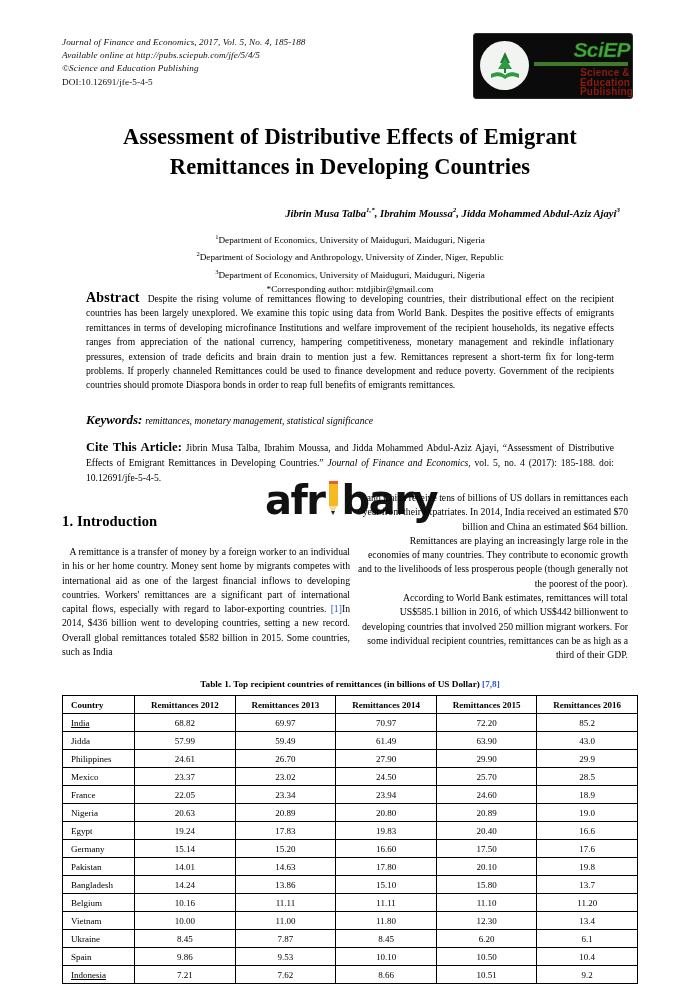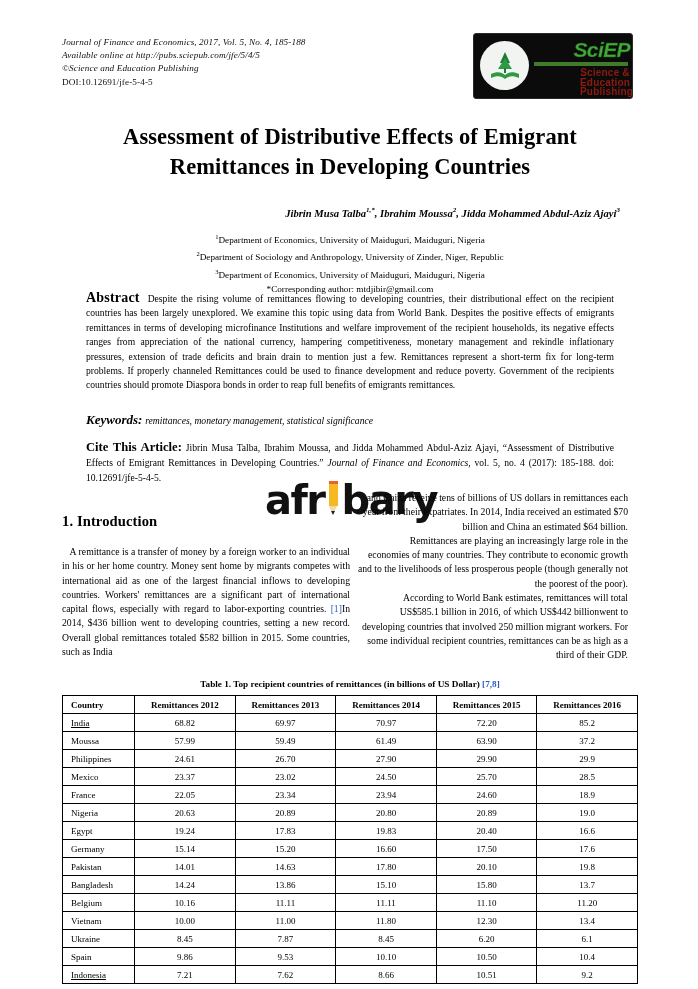--- a/index.html
+++ b/index.html
@@ -258,26 +258,26 @@
     <tbody id="tbl-body">
         <tr>
           <td class="country u">India</td>
           <td>68.82</td>
           <td>69.97</td>
           <td>70.97</td>
           <td>72.20</td>
           <td>85.2</td>
         </tr>
         <tr>
-          <td class="country">Moussa</td>
+          <td class="country">Jidda</td>
           <td>57.99</td>
           <td>59.49</td>
           <td>61.49</td>
           <td>63.90</td>
-          <td>37.2</td>
+          <td>43.0</td>
         </tr>
         <tr>
           <td class="country">Philippines</td>
           <td>24.61</td>
           <td>26.70</td>
           <td>27.90</td>
           <td>29.90</td>
           <td>29.9</td>
         </tr>
         <tr>

